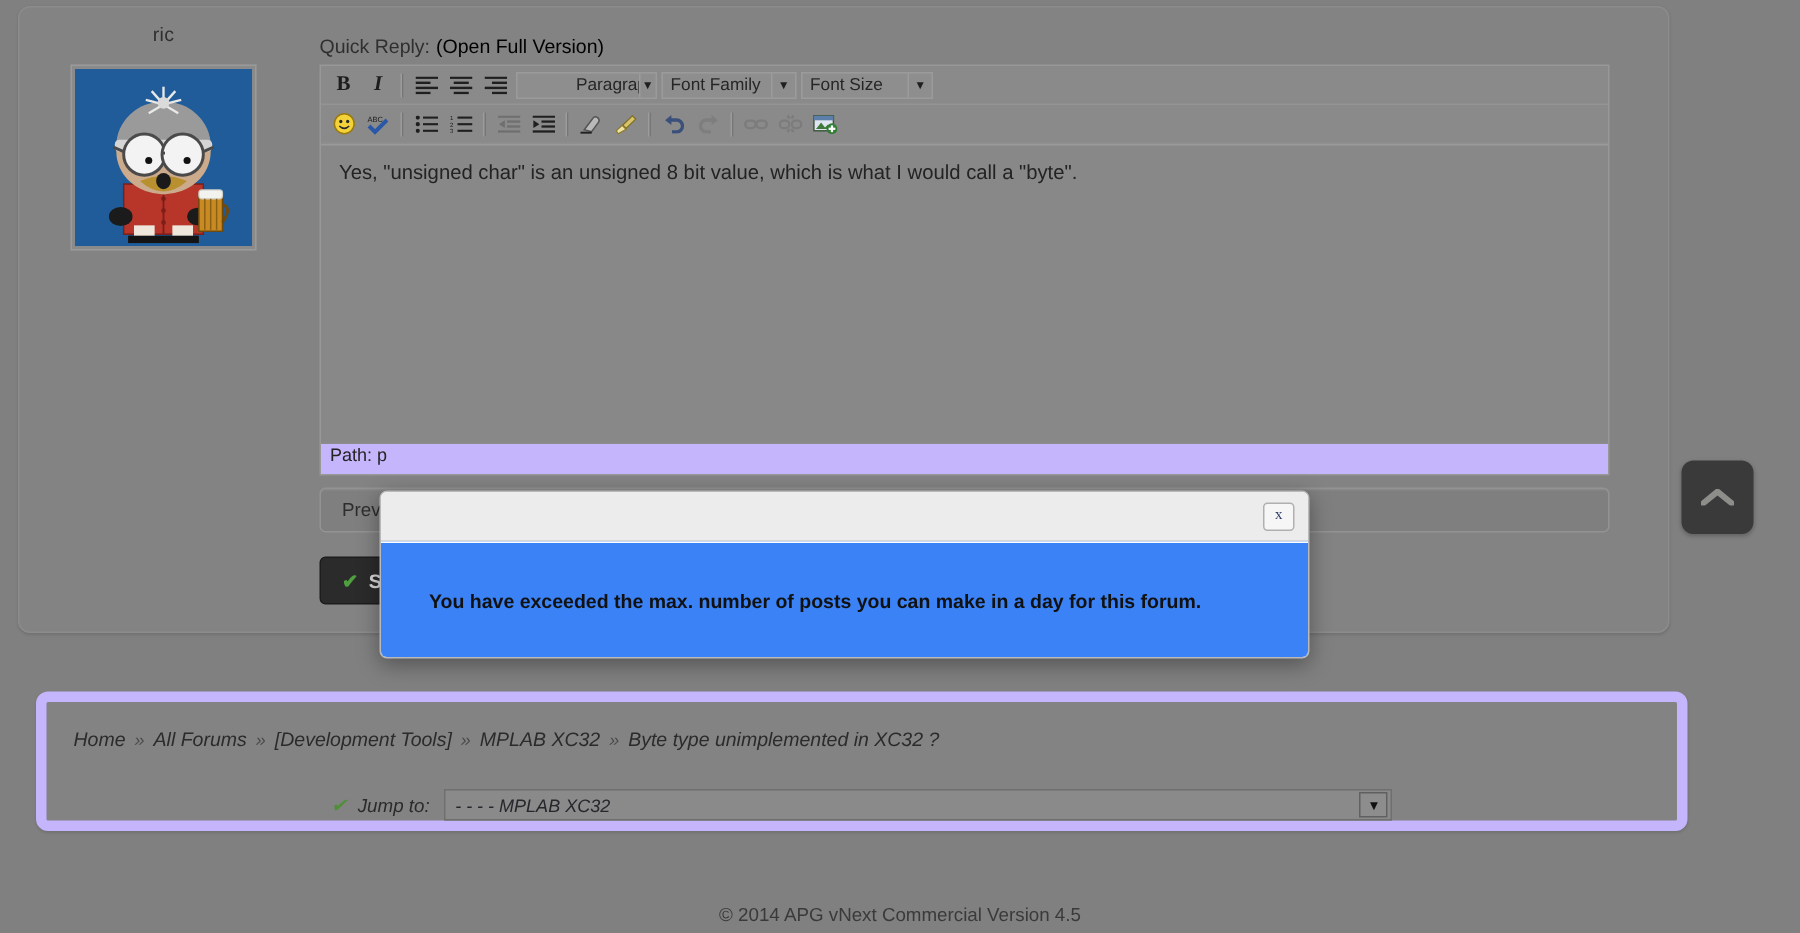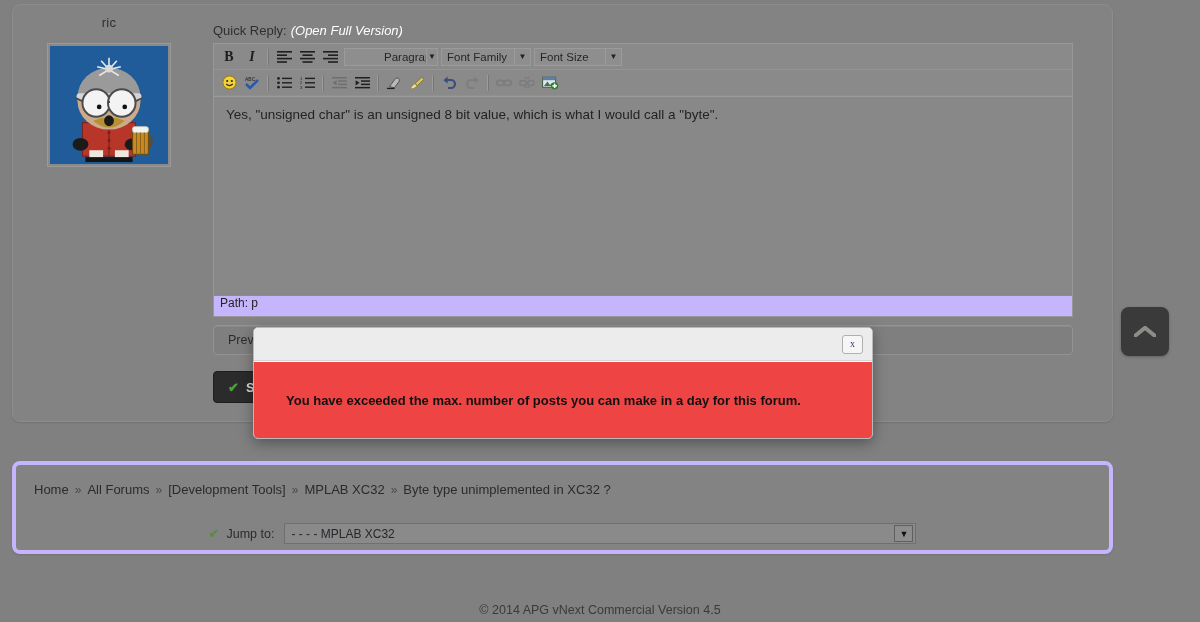--- a/index.html
+++ b/index.html
@@ -72,24 +72,23 @@
   
   .qr-header {
     position: absolute;
     left: 200px;
     top: 18px;
     font-size: 13px;
     color: #2f2f2f;
   }
   .qr-header .qr-label { }
   .qr-header .qr-link {
-    color: #ffffff;
+    color: #000000;
     text-decoration: none;
     margin-left: 4px;
-    font-style: italic;
   }
 
   
   .editor {
     position: absolute;
     left: 200px;
     top: 38px;
     width: 860px;
     height: 274px;
     border: 1px solid #989898;
@@ -234,29 +233,30 @@
     box-shadow: 0 1px 3px rgba(0,0,0,0.25);
   }
   .chevron-up {
     width: 22px;
     height: 11px;
   }
 
   
   .nav-panel {
     position: absolute;
-    left: 12px;
+    left: 24px;
     top: 461px;
     width: 1101px;
     height: 93px;
     background: #838383;
-    border: 4px solid #c4b5fd;
+    border: 7px solid #c4b5fd;
     border-radius: 8px;
     box-sizing: border-box;
     box-shadow: 0 1px 2px rgba(0,0,0,0.12);
+    font-style: italic;
   }
   .breadcrumb {
     position: absolute;
     left: 18px;
     top: 17px;
     font-size: 13px;
     color: #2b2b2b;
     white-space: nowrap;
   }
   .breadcrumb a {
@@ -353,21 +353,21 @@
     display: flex;
     align-items: center;
     justify-content: center;
     font-size: 10px;
     color: #2c3d6b;
     font-family: "Liberation Serif", serif;
     line-height: 1;
   }
   .modal-body {
     height: 78px;
-    background: #ef4444;
+    background: #3b82f6;
     border-top: 1px solid #ffffff;
     display: flex;
     align-items: center;
     padding-left: 32px;
     box-sizing: border-box;
   }
   .modal-msg {
     font-size: 13px;
     font-weight: bold;
     color: #111111;

